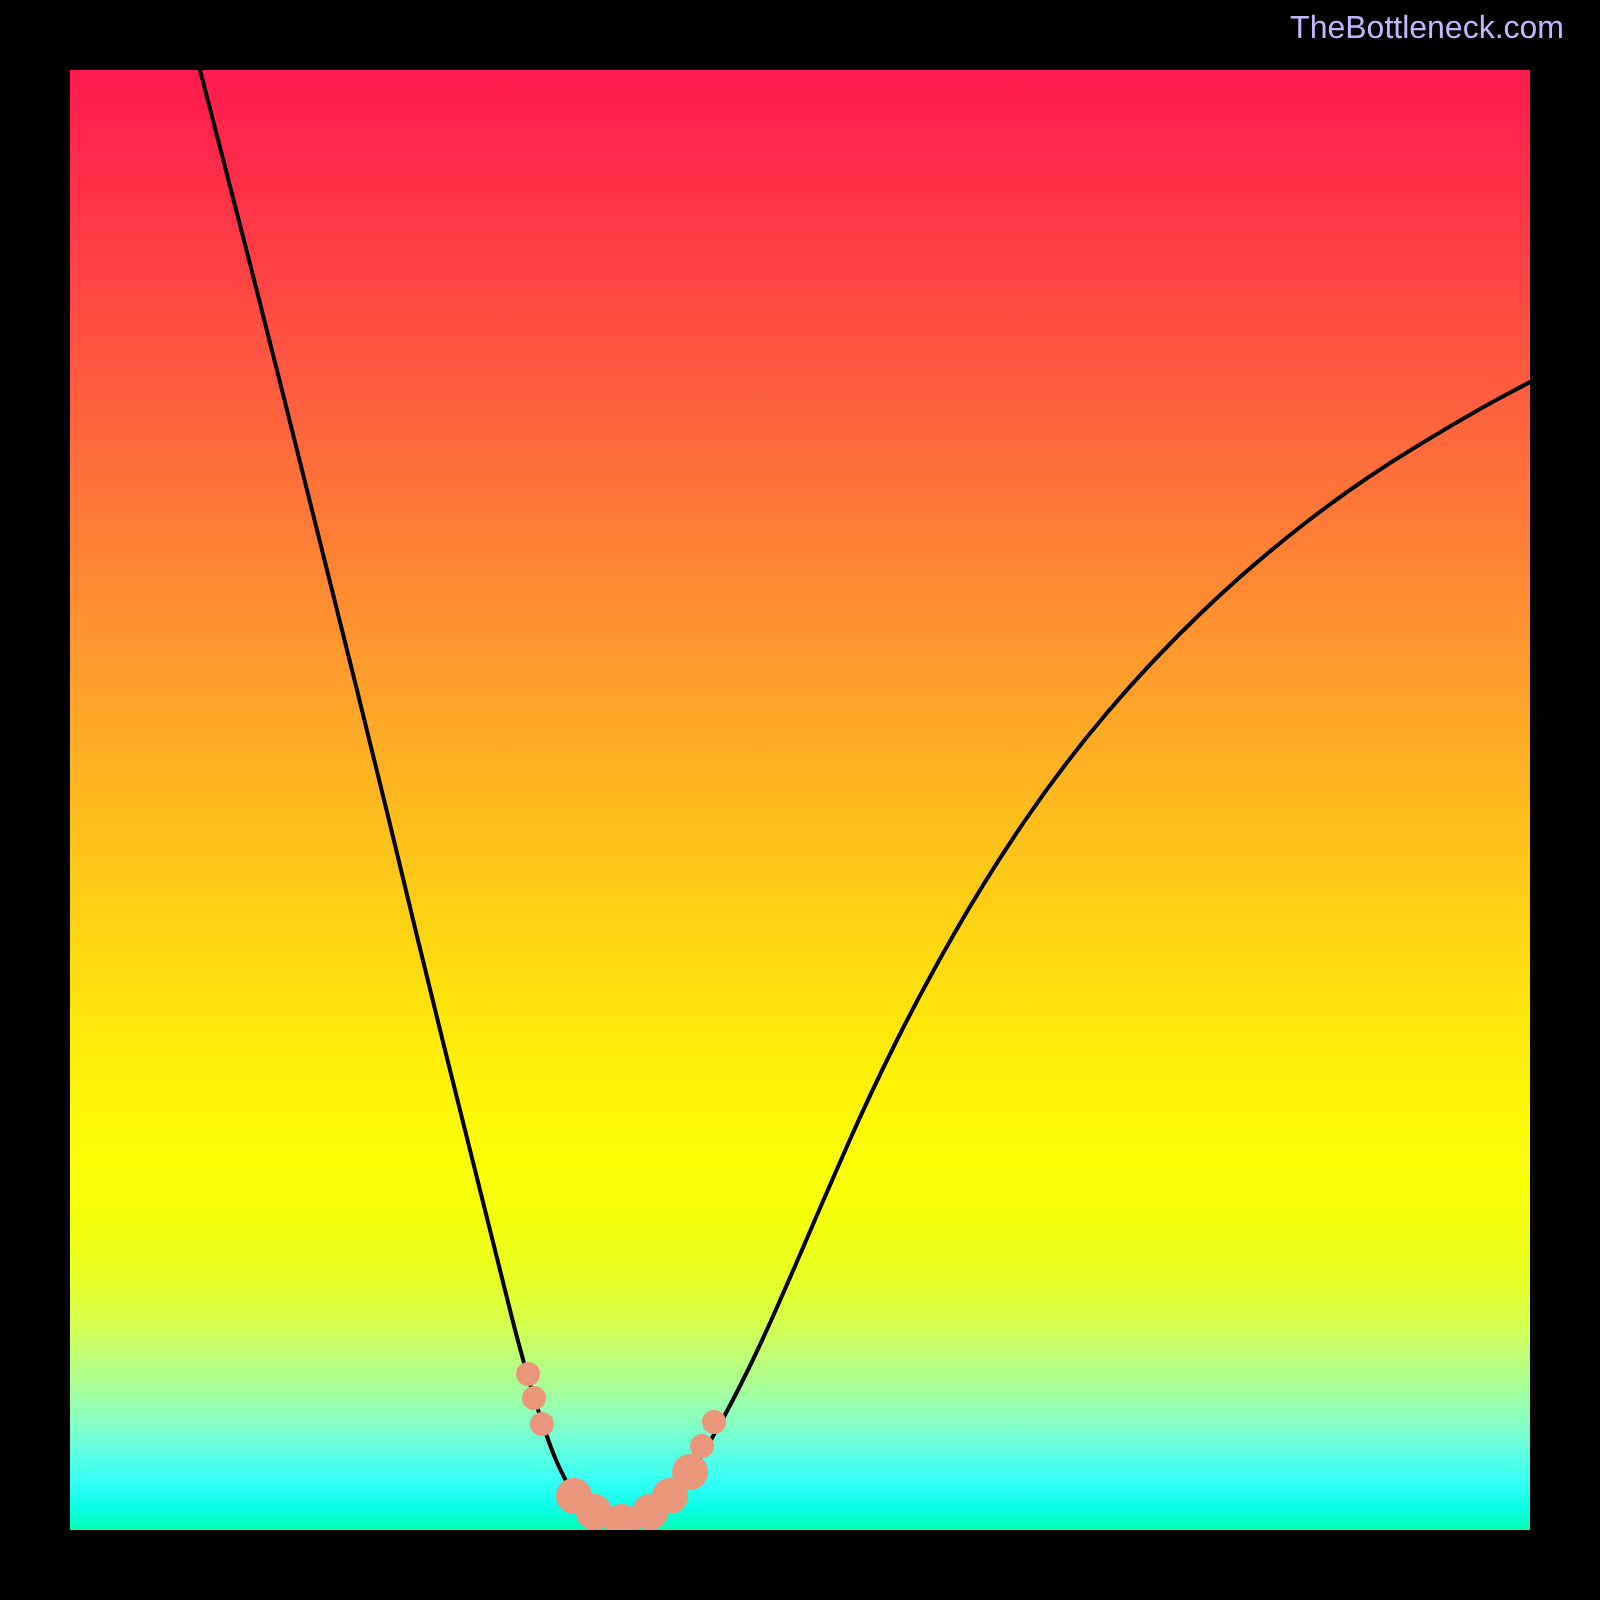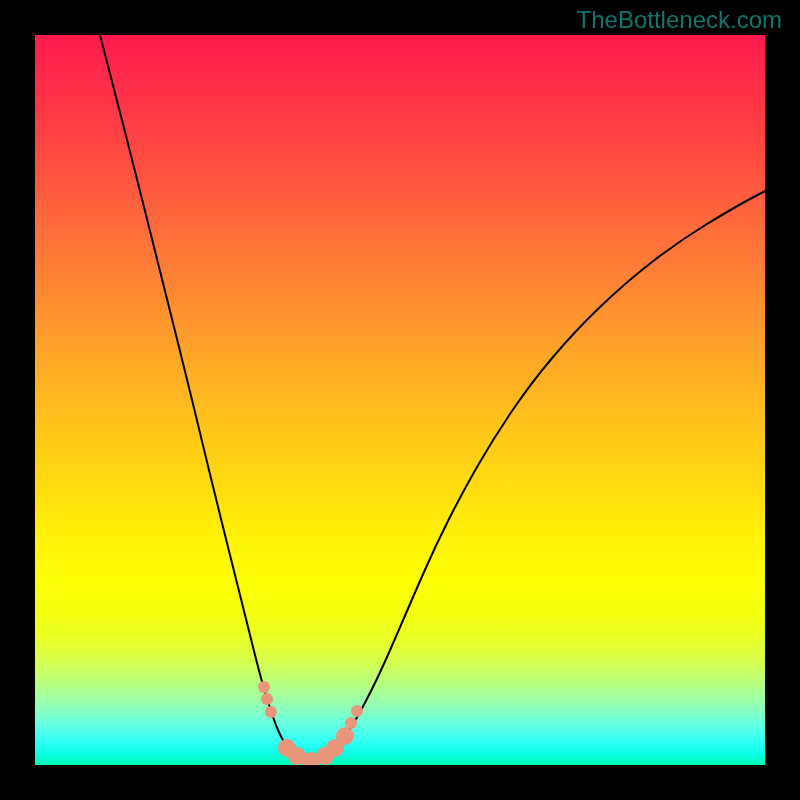--- a/index.html
+++ b/index.html
@@ -1,17 +1,17 @@
 <!DOCTYPE html>
 <html><head>
 <meta charset="utf-8">
 <style>
 *{margin:0;padding:0;box-sizing:border-box}
 body{background:#000;width:800px;height:800px;position:relative;font-family:Arial,Helvetica,sans-serif}
-.watermark{position:absolute;top:6px;right:18px;color:#0f766e;font-size:24px;font-weight:400;z-index:5}
+.watermark{position:absolute;top:6px;right:18px;color:#c4b5fd;font-size:16px;font-weight:400;z-index:5}
 .plot-area{position:absolute;left:35px;top:35px;width:730px;height:730px;overflow:hidden}
 .gradient{position:absolute;inset:0;background:linear-gradient(to bottom,
  #ff1a4d 0%,
  #ff2b4a 6%,
  #ff4044 13%,
  #ff5740 20%,
  #ff6e3b 27%,
  #ff8533 34%,
  #ff9c2c 41%,
  #ffb322 48%,

